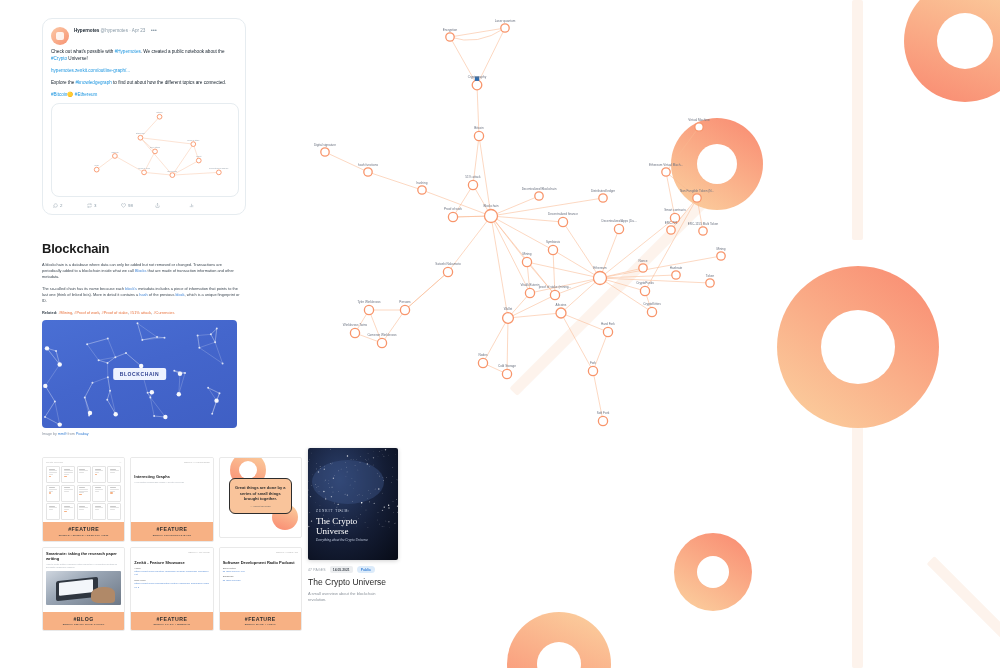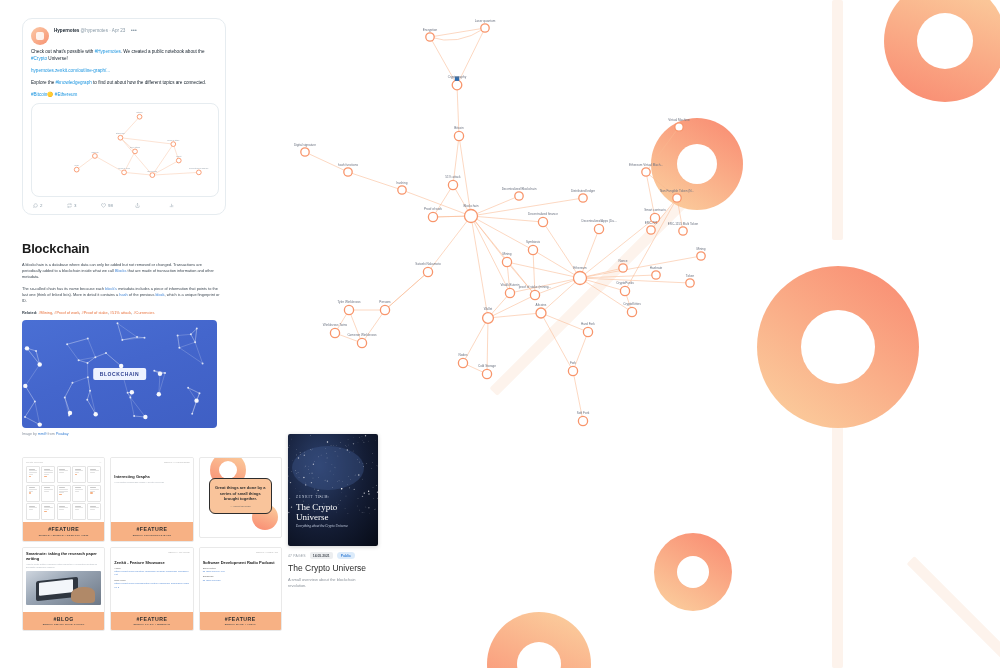--- a/index.html
+++ b/index.html
@@ -2,21 +2,21 @@
 <html><head>
 <meta charset="utf-8">
 <style>
   html,body{margin:0;padding:0;}
   body{
     width:1000px;height:668px;position:relative;overflow:hidden;
     background:#ffffff;
     font-family:"Liberation Sans", sans-serif;
     color:#15202b;
   }
-  .canvas{position:absolute;inset:0;}
+  .canvas{position:absolute;inset:0;margin-left:20px;}
 
   
   .deco-layer{position:absolute;inset:0;pointer-events:none;z-index:0;}
   .ring{position:absolute;border-radius:50%;}
   .ring .hole{position:absolute;border-radius:50%;background:#ffffff;}
   .bar{position:absolute;background:#fdf3ec;border-radius:2px;}
 
   
   .left-col{position:absolute;left:22px;top:18px;width:210px;z-index:3;}
 
@@ -115,21 +115,21 @@
   .q-attr{font-size:2.2px;color:#5d5d5d;margin-top:3px;}
   .photo{
     height:34px;margin-top:2px;border-radius:1px;position:relative;overflow:hidden;
     background:linear-gradient(150deg,#cfd6df 0%,#9aa6b5 40%,#6d7886 100%);
   }
   .photo .laptop{position:absolute;left:10px;top:8px;width:42px;height:20px;background:#2f3640;border-radius:2px;transform:skewY(-6deg);}
   .photo .screen{position:absolute;left:13px;top:10px;width:34px;height:13px;background:#f3f6fa;border-radius:1px;transform:skewY(-6deg);}
   .photo .hand{position:absolute;right:6px;bottom:2px;width:24px;height:16px;background:#b08968;border-radius:50% 40% 20% 30%;}
 
   
-  .book{position:absolute;left:288px;top:434px;width:82px;z-index:3;}
+  .book{position:absolute;left:288px;top:448px;width:82px;z-index:3;}
   .book-cover{
     width:90px;height:112px;border-radius:2px;position:relative;overflow:hidden;
     background:radial-gradient(ellipse at 35% 28%, #2b3f6b 0%, #141d35 55%, #070b16 100%);
     box-shadow:0 1px 4px rgba(0,0,0,.18);
   }
   .book-cover svg{position:absolute;inset:0;}
   .bc-text{position:absolute;left:8px;right:8px;bottom:18px;}
   .bc-team{font-size:3.2px;letter-spacing:1px;color:#cdd6e6;font-family:"Liberation Serif",serif;}
   .bc-title{font-size:9px;color:#fff;font-family:"Liberation Serif",serif;margin-top:3px;line-height:10px;}
   .bc-sub{font-size:3.4px;color:#c3cde0;font-family:"Liberation Serif",serif;font-style:italic;margin-top:2px;}

